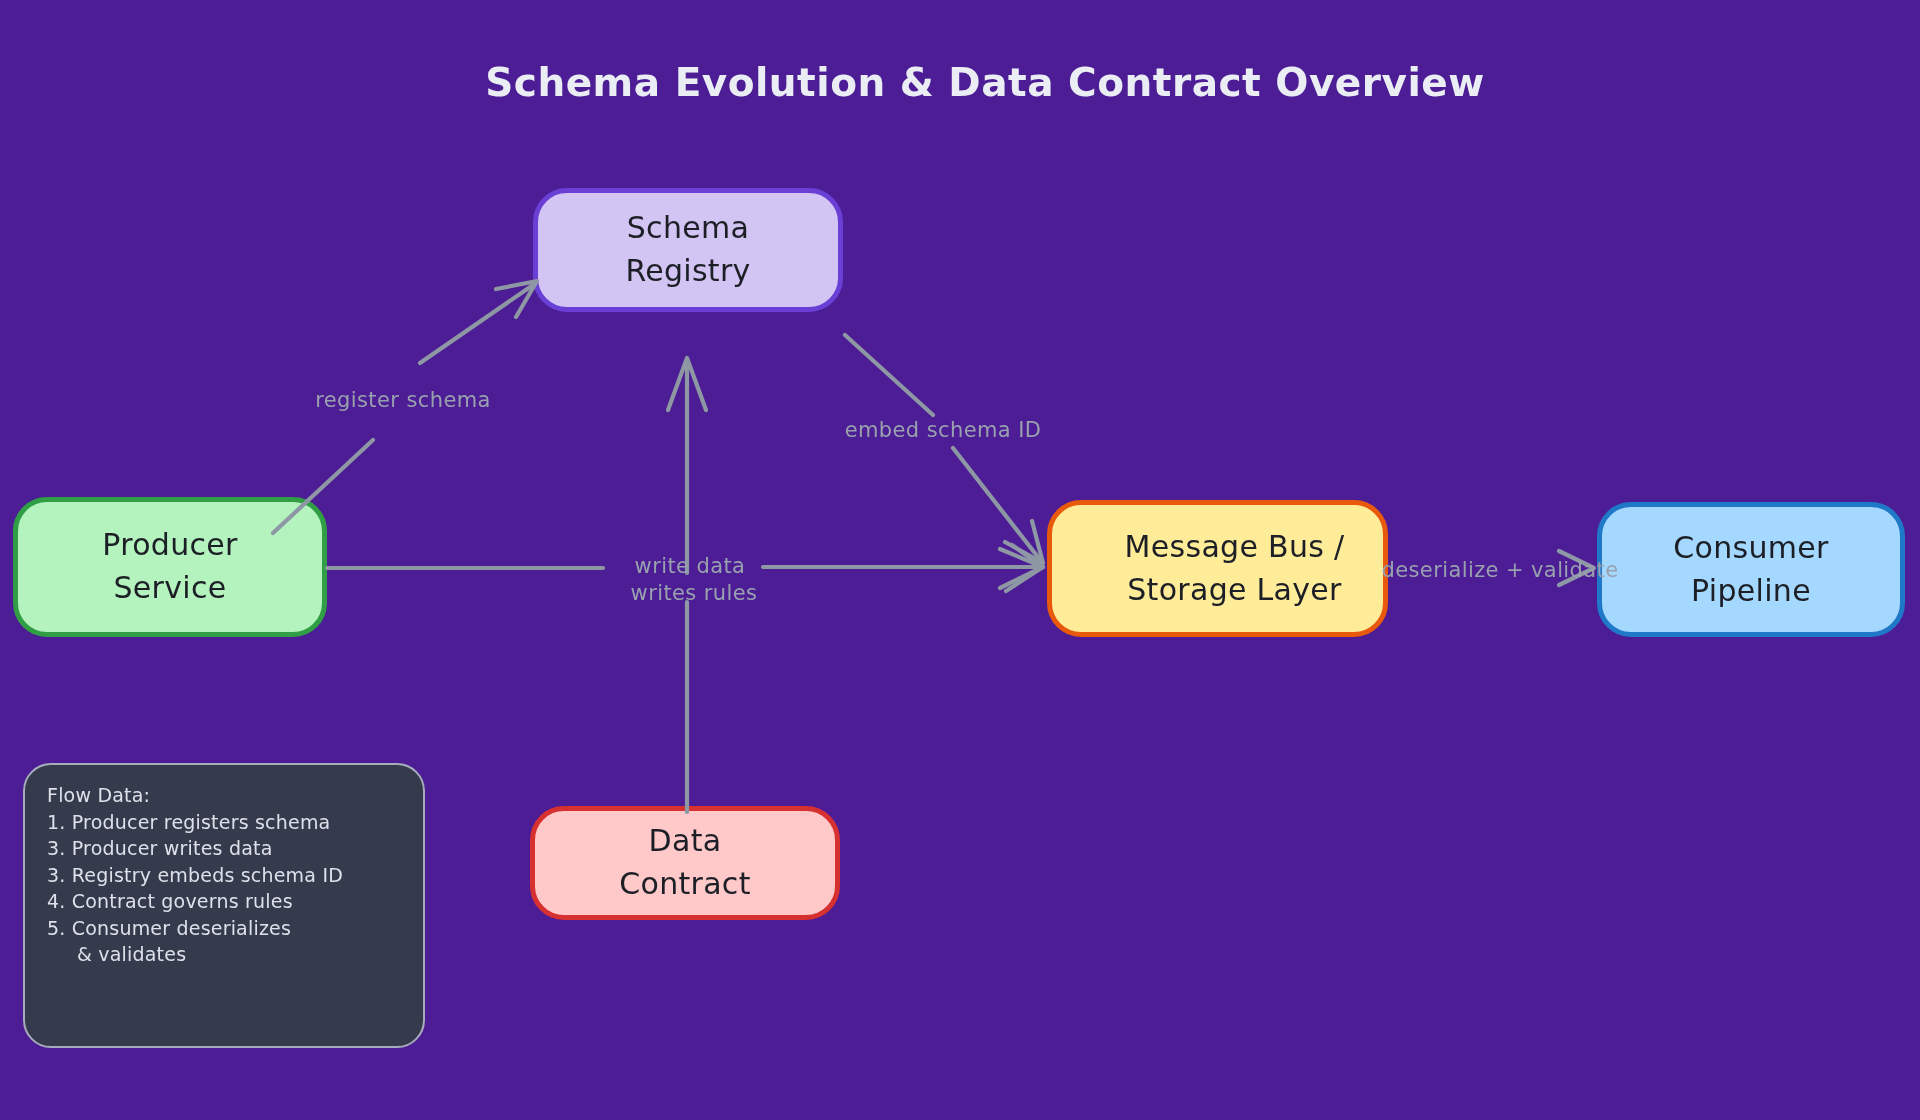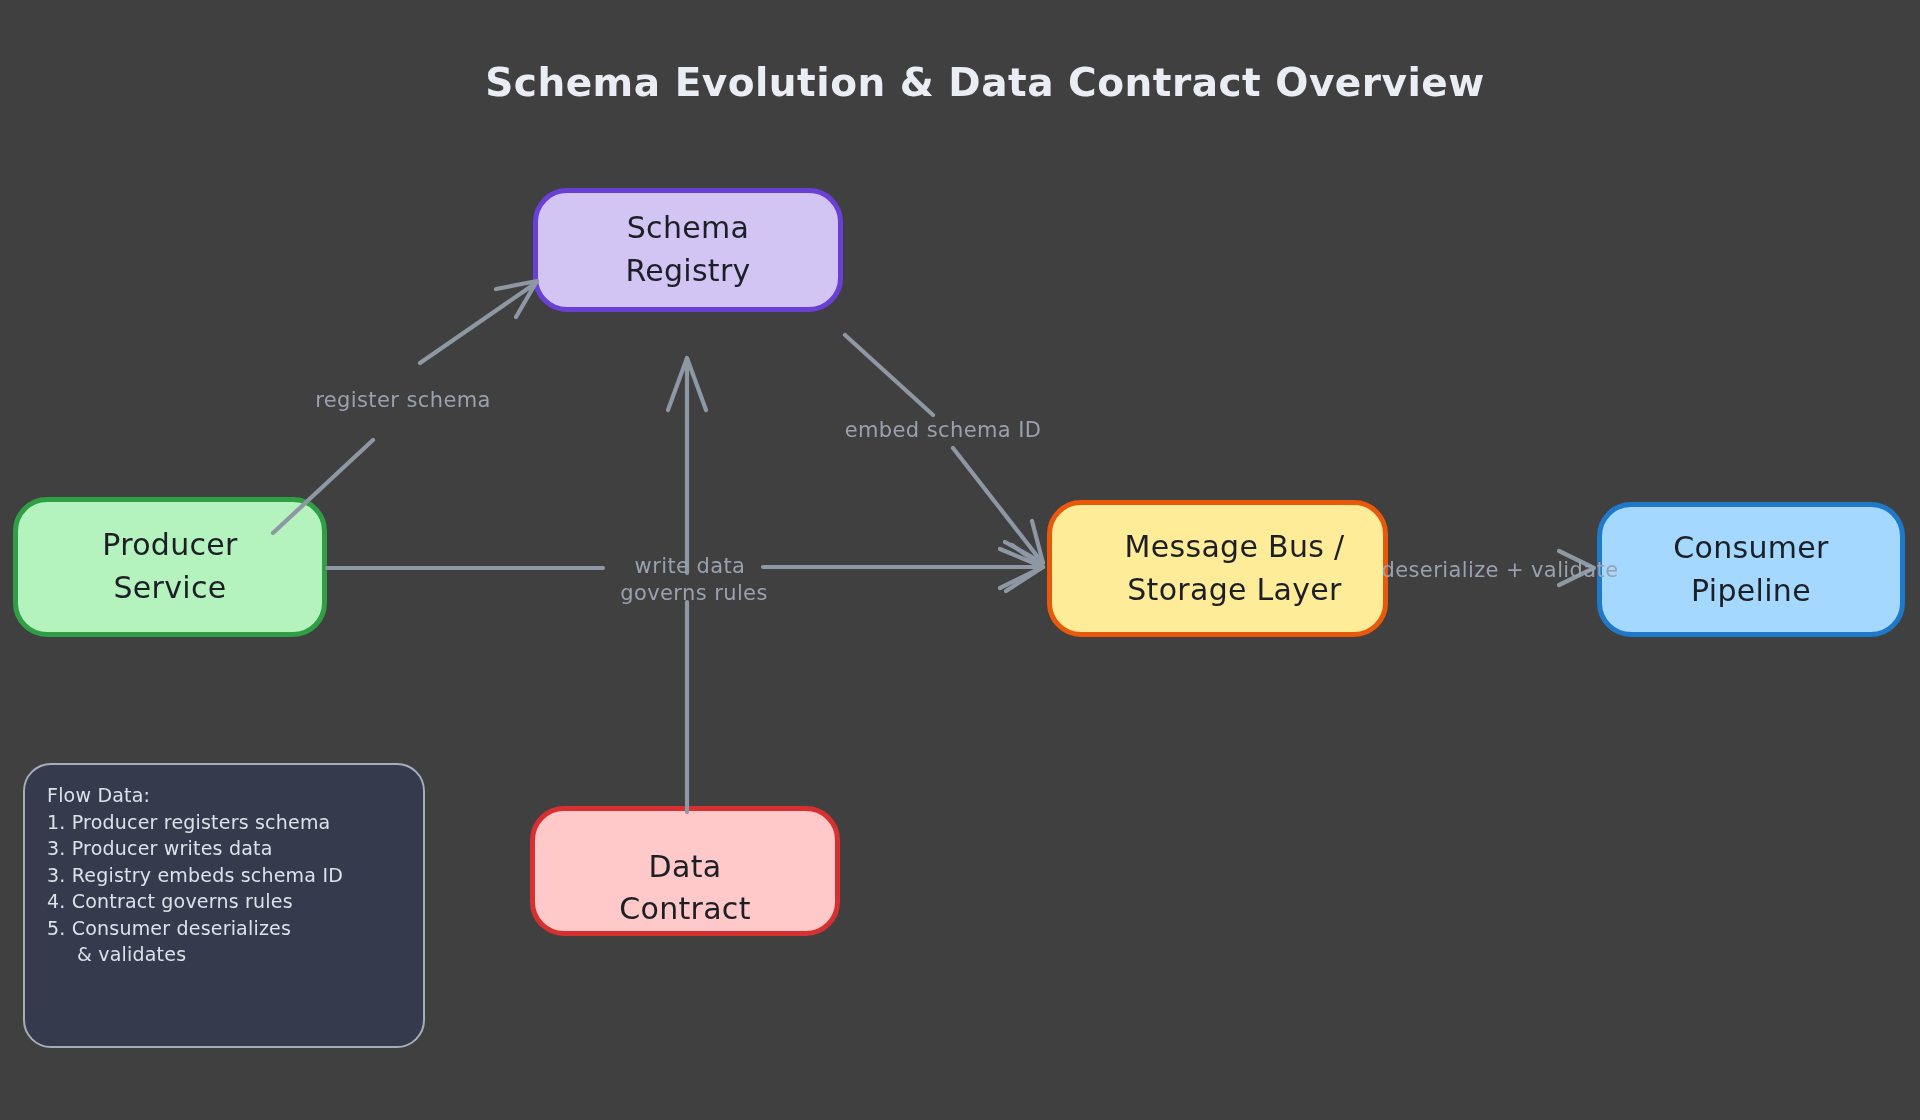--- a/index.html
+++ b/index.html
@@ -1,18 +1,18 @@
 <!DOCTYPE html>
 <html><head>
 <meta charset="utf-8">
 <style>
   html,body{margin:0;padding:0;background:#181b26;}
   .canvas{
     position:relative;width:1920px;height:1120px;overflow:hidden;
-    background:#404040;
+    background:#4c1d95;
     font-family:"DejaVu Sans","Liberation Sans",sans-serif;
   }
   .title{
     position:absolute;top:60px;left:465px;width:1040px;
     text-align:center;font-size:39px;font-weight:600;letter-spacing:.5px;
     color:#eaeef4;
   }
   .edges{position:absolute;inset:0;z-index:2;pointer-events:none;}
   .edges path,.edges polyline{
     fill:none;stroke:#8e97a4;stroke-width:4.2;
@@ -23,21 +23,21 @@
     border:5px solid #000;border-radius:34px;box-sizing:border-box;
   }
   .node-label{
     white-space:pre-line;text-align:center;color:#1c1f26;
     font-size:30px;line-height:1.42;font-weight:500;letter-spacing:.3px;
   }
   .node-registry {left:533px; top:188px; width:310px; height:124px;}
   .node-producer {left:13px;  top:497px; width:314px; height:140px;}
   .node-bus      {left:1047px;top:500px; width:341px; height:137px;padding-left:34px;}
   .node-consumer {left:1597px;top:502px; width:308px; height:135px;}
-  .node-contract {left:530px; top:806px; width:310px; height:130px;align-items:flex-end;}
+  .node-contract {left:530px; top:806px; width:310px; height:114px;}
   .edge-label{
     position:absolute;z-index:3;transform:translate(-50%,-50%);
     color:#99a1af;font-size:21px;white-space:nowrap;letter-spacing:.4px;
   }
   .lbl-register   {left:403px; top:400px;}
   .lbl-write      {left:690px; top:566px;}
   .lbl-embed      {left:943px; top:430px;}
   .lbl-governs    {left:694px; top:593px;}
   .lbl-deserialize{left:1500px;top:570px;}
   .flow-panel{
@@ -100,21 +100,21 @@
   </div>
 
   <div class="node node-contract" style="background: rgb(255, 201, 201); border-color: rgb(214, 48, 49);">
     <div class="node-label">Data
 Contract</div>
   </div>
 
   <div class="edge-label lbl-register">register schema</div>
   <div class="edge-label lbl-write">write data</div>
   <div class="edge-label lbl-embed">embed schema ID</div>
-  <div class="edge-label lbl-governs">governs rules</div>
+  <div class="edge-label lbl-governs">writes rules</div>
   <div class="edge-label lbl-deserialize">deserialize + validate</div>
 
   <div class="flow-panel">
     <div class="flow-line">Flow Data:</div>
     <div class="flow-line">1. Producer registers schema</div>
     <div class="flow-line">3. Producer writes data</div>
     <div class="flow-line">3. Registry embeds schema ID</div>
     <div class="flow-line">4. Contract governs rules</div>
     <div class="flow-line">5. Consumer deserializes</div>
     <div class="flow-line flow-indent">&amp; validates</div>

